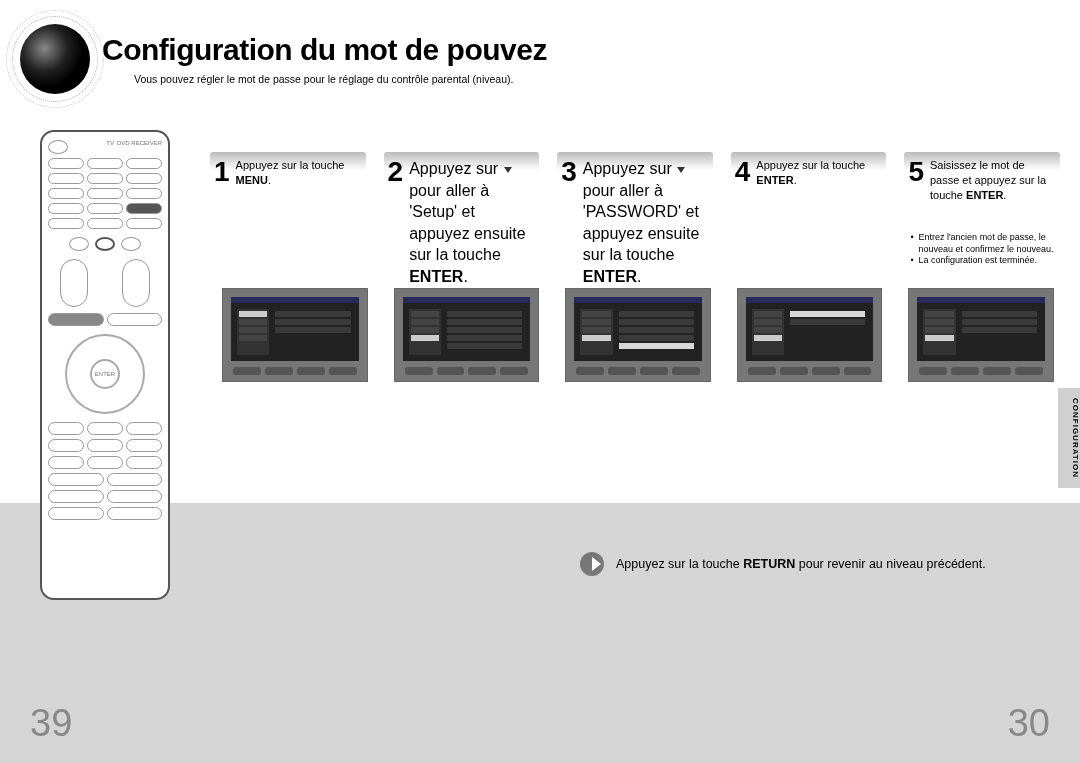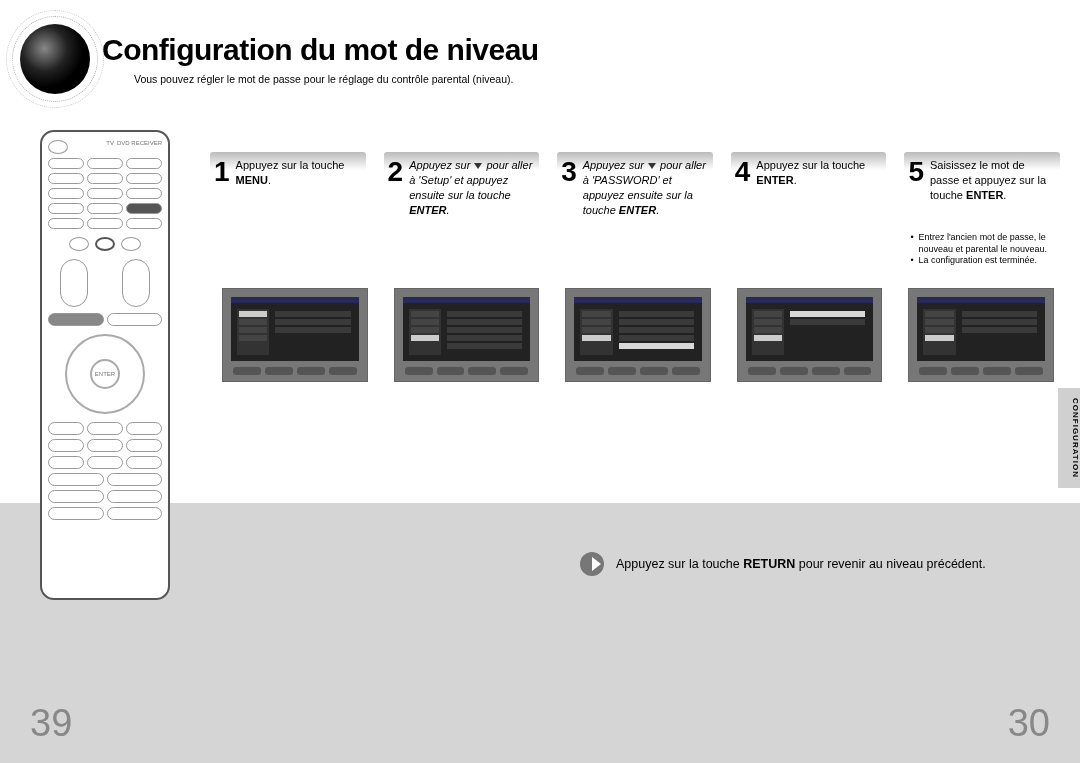--- a/index.html
+++ b/index.html
@@ -114,21 +114,21 @@
     line-height:1;
     color:#000;
     flex:0 0 auto;
     padding-left:2px;
   }
   .step-text {
     font-size:11px;
     line-height:1.35;
     color:#000;
   }
-  .step.narrow .step-text { font-size:11px;font-style:italic; }
+  .step.narrow .step-text { font-size:16px; }
   .step-notes {
     font-size:9px;
     line-height:1.3;
     margin-top:8px;
     padding-left:6px;
     color:#000;
   }
   .step-notes li { list-style: none; position:relative; padding-left:8px;}
   .step-notes li::before { content:"•"; position:absolute; left:0;}
   .arrow-down { display:inline-block; width:0;height:0;border-left:4px solid transparent;border-right:4px solid transparent;border-top:6px solid #333; vertical-align:middle; margin:0 1px;}
@@ -237,21 +237,21 @@
 </style>
 </head>
 <body>
 
 <div class="header">
   <div class="speaker-icon">
     <div class="speaker-ring"></div>
     <div class="speaker-ring2"></div>
   </div>
   <div class="title-block">
-    <div class="page-title">Configuration du mot de niveau</div>
+    <div class="page-title">Configuration du mot de pouvez</div>
     <div class="page-subtitle">Vous pouvez régler le mot de passe pour le réglage du contrôle parental (niveau).</div>
   </div>
 </div>
 
 <div class="remote">
   <div class="row">
       <div class="btn round"></div>
       <span style="flex:1"></span>
       <span>TV</span>
       <span>DVD RECEIVER</span>
@@ -350,21 +350,21 @@
       <div class="step-num">4</div>
       <div class="step-text">Appuyez sur la touche <b>ENTER</b>.</div>
     </div>
   </div>
   <div class="step">
     <div class="step-head">
       <div class="step-num">5</div>
       <div class="step-text">Saisissez le mot de passe et appuyez sur la touche <b>ENTER</b>.</div>
     </div>
     <ul class="step-notes">
-      <li>Entrez l'ancien mot de passe, le nouveau et parental le nouveau.</li>
+      <li>Entrez l'ancien mot de passe, le nouveau et confirmez le nouveau.</li>
       <li>La configuration est terminée.</li>
     </ul>
   </div>
 </div>
 
 <div class="screens">
   <div class="tv">
     <div class="screen">
         <div class="side">
           <div class="sel"></div>

